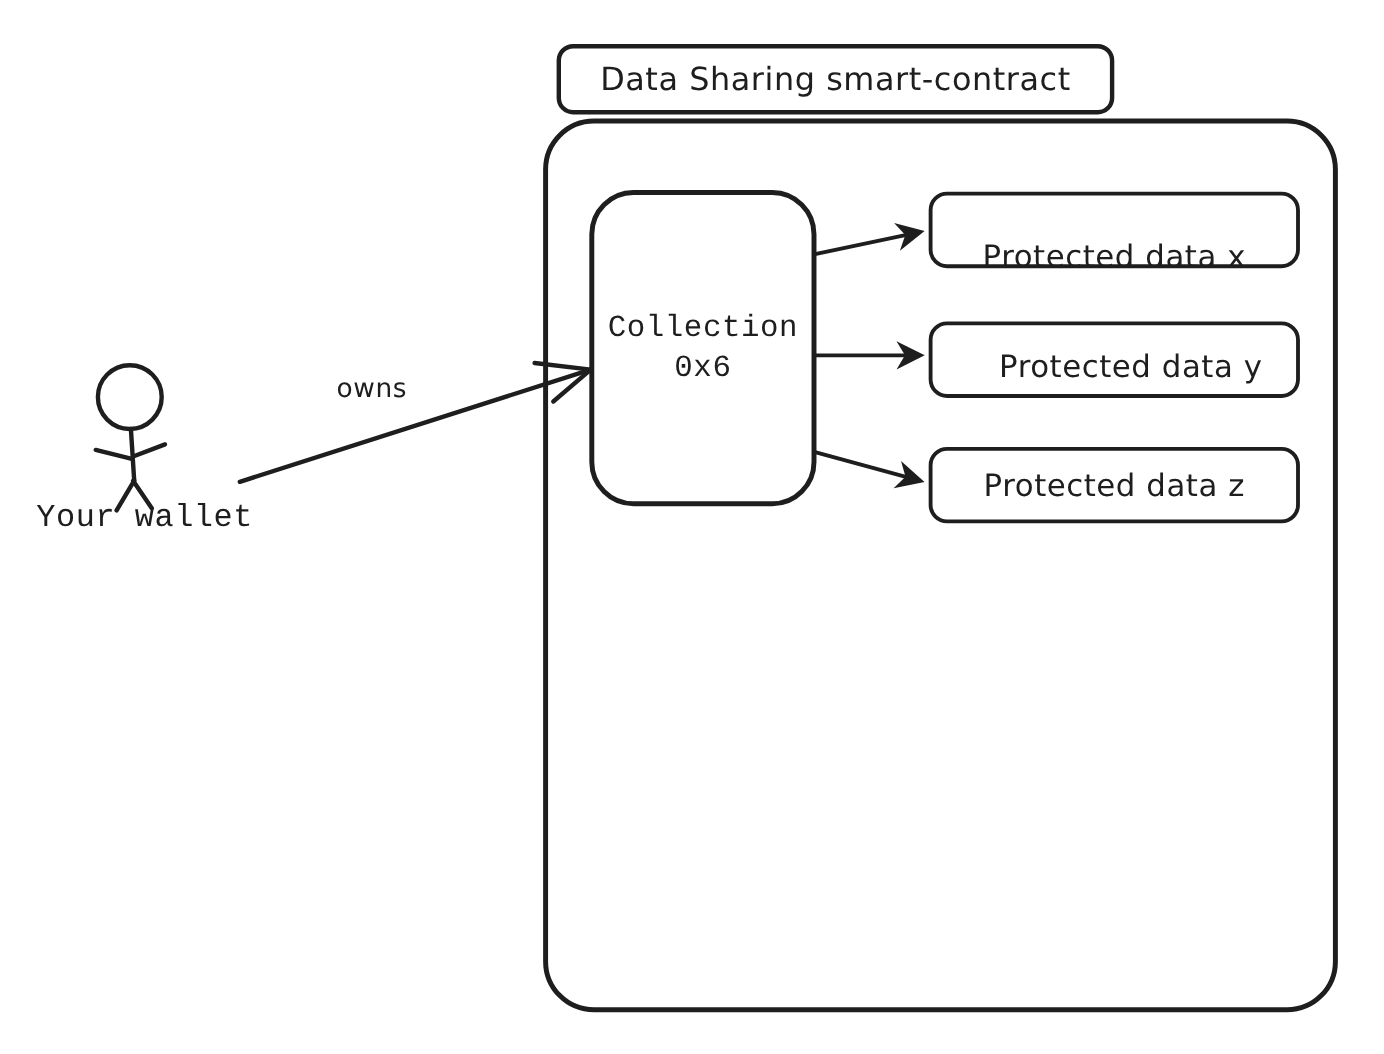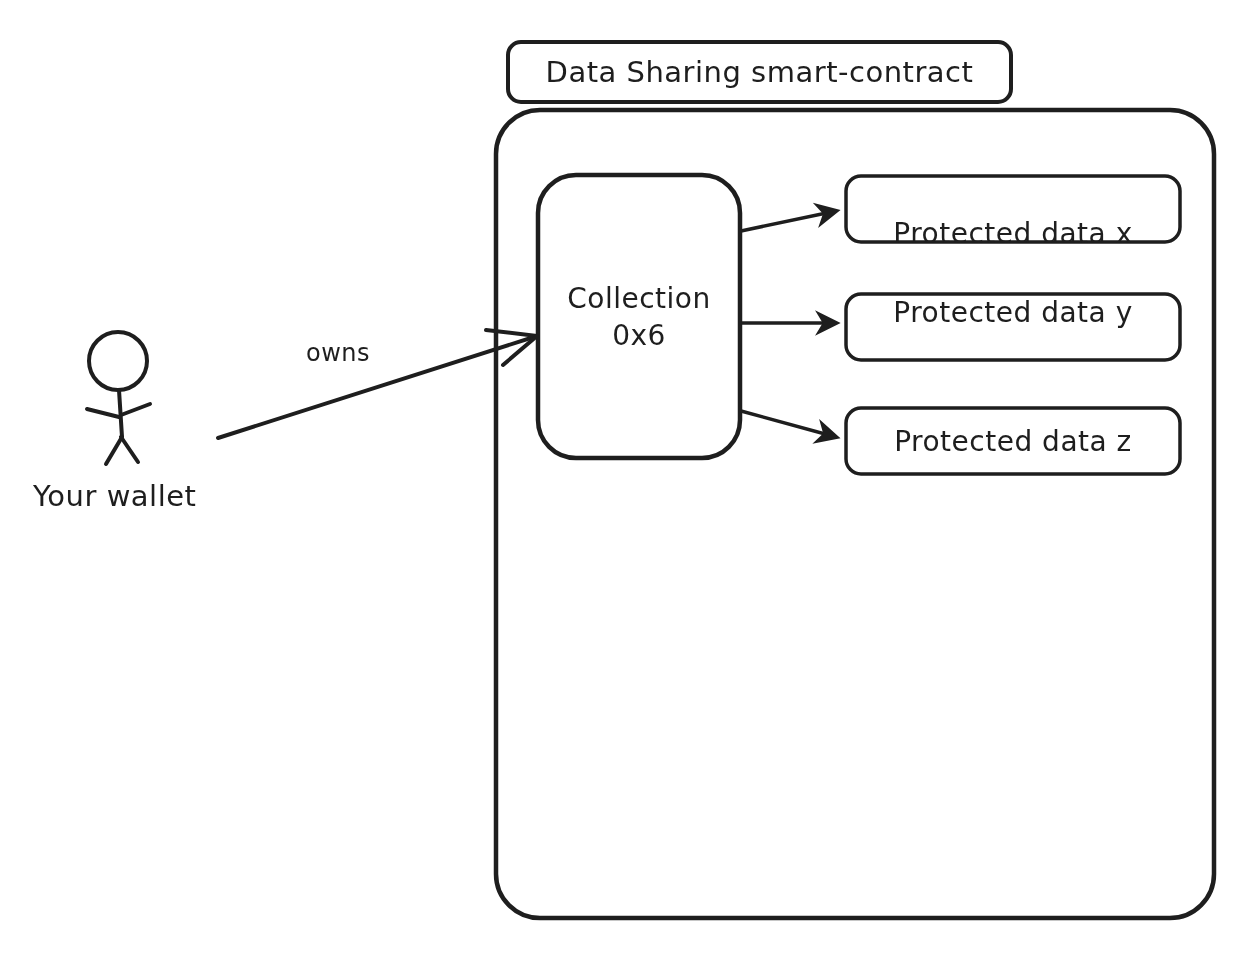--- a/index.html
+++ b/index.html
@@ -34,45 +34,45 @@
   .label {
     position: absolute;
     display: flex;
     align-items: center;
     justify-content: center;
     text-align: center;
     color: var(--color-stroke);
     letter-spacing: 0.5px;
     white-space: nowrap;
   }
-  .label .line { display: block; }
+  .label .line { display: block; font-family: Liberation Mono, monospace; }
   .title-label {
     left: 508px; top: 42px; width: 503px; height: 60px;
     font-size: 29px;
   }
   .collection-label {
     left: 538px; top: 175px; width: 202px; height: 283px;
     flex-direction: column;
     font-size: 28px;
     line-height: 37px;
   }
   .pd-label {
     width: 334px; height: 66px; left: 846px;
     font-size: 28px;
   }
   .pd-label-x { top: 176px; margin-top: 24px; }
-  .pd-label-y { top: 279px; }
+  .pd-label-y { top: 300px; margin-left: 15px; }
   .pd-label-z { top: 408px; }
   .owns-label {
     left: 288px; top: 339px; width: 100px; height: 28px;
     font-size: 24px;
     text-align: right;
   }
   .wallet-label {
-    left: 33px; top: 476px; width: 230px; height: 84px;
+    left: 33px; top: 451px; width: 230px; height: 84px;
     flex-direction: column;
     align-items: flex-start;
     justify-content: flex-start;
     text-align: left;
     font-size: 29px;
     line-height: 40px;
   }
 </style>
 </head>
 <body>

